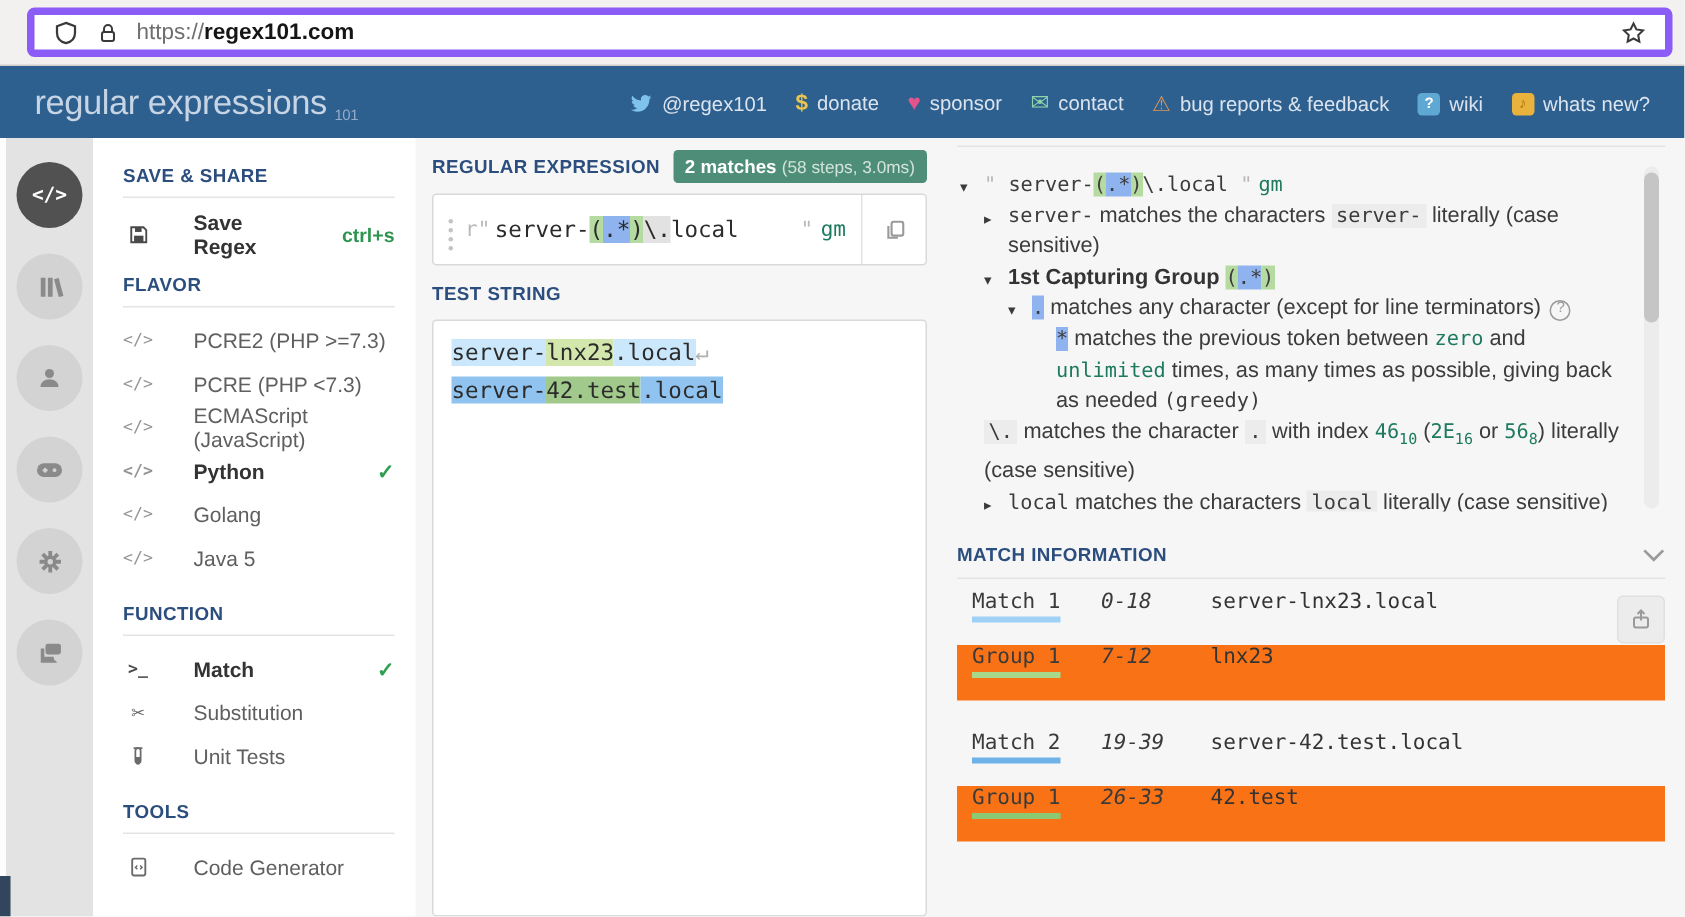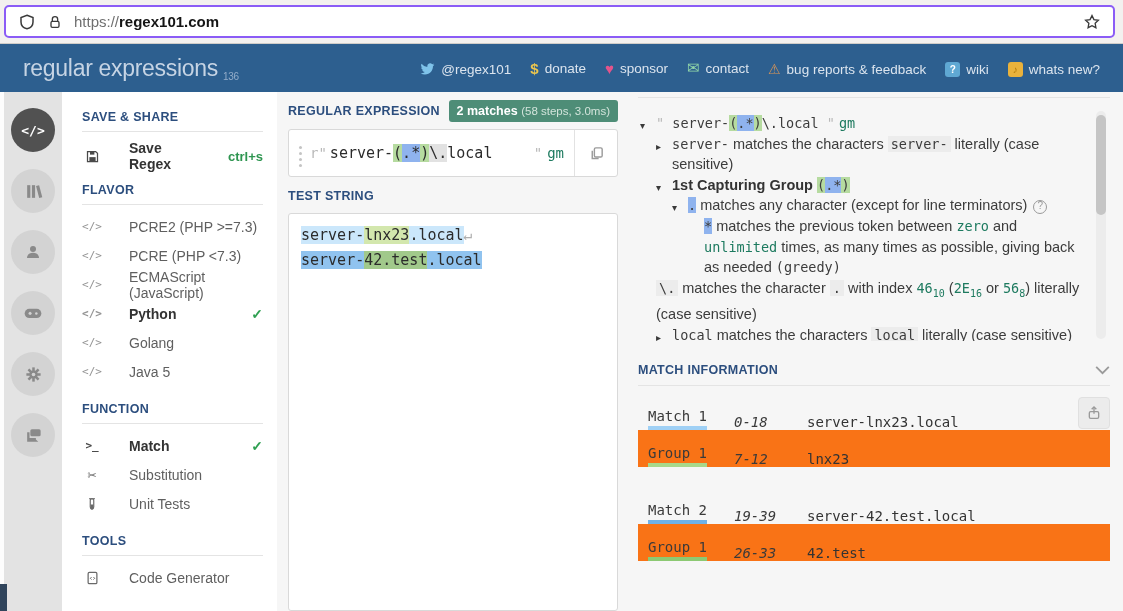--- a/index.html
+++ b/index.html
@@ -1,22 +1,22 @@
 <!DOCTYPE html>
 <html><head>
 <meta charset="utf-8">
 <style>
   * { box-sizing: border-box; margin: 0; padding: 0; }
   html,body { width:1123px; height:611px; overflow:hidden; }
   body { font-family:"Liberation Sans", sans-serif; background:#f6f6f6; position:relative; }
 
   
   .chrome { height:44px; background:#f3f1ef; border-bottom:1px solid #d0cdc9; position:relative; }
-  .urlbar { position:absolute; left:4px; right:8px; top:5px; height:33px; background:#fff;
-            border:2px solid #8b5cf6; border-radius:5px; display:flex; align-items:center;
+  .urlbar { position:absolute; left:18px; right:8px; top:5px; height:33px; background:#fff;
+            border:5px solid #8b5cf6; border-radius:5px; display:flex; align-items:center;
             padding:0 12px; gap:11px; }
   .url-text { font-size:15px; color:#6f6f6f; }
   .url-text b { color:#151515; }
   .star { margin-left:auto; }
 
   
   .appheader { height:48px; background:#2d5f8f; display:flex; align-items:center; padding:0 23px; }
   .logo { color:#c6d4e4; font-size:23px; font-weight:300; letter-spacing:-0.3px; white-space:nowrap; }
   .logo .l2 { margin-left:6px; }
   .logo .sub { font-size:10px; color:#93acc9; margin-left:5px; position:relative; top:4px; }
@@ -100,21 +100,21 @@
   sub.green { font-size:10px; font-family:"DejaVu Sans Mono",monospace; color:#1d7a5f; }
   .help-circle { display:inline-flex; width:14px; height:14px; border:1px solid #9a9a9a; border-radius:50%;
                  font-size:10px; color:#9a9a9a; align-items:center; justify-content:center;
                  vertical-align:1px; margin-left:2px; }
   .exp-scroll-track { position:absolute; right:4px; top:14px; width:10px; height:228px;
                       background:#ececec; border-radius:5px; }
   .exp-scroll-thumb { position:absolute; left:0; top:4px; width:10px; height:100px;
                       background:#c5c5c5; border-radius:5px; }
 
   .mi-rows { margin-top:6px; font-family:"DejaVu Sans Mono",monospace; font-size:14px; color:#3a3a3a; position:relative; }
-  .mi-row { display:flex; align-items:flex-end; height:37px; }
+  .mi-row { display:flex; align-items:flex-start; height:37px; }
   .mi-row.shaded { background:#f97316; }
   .mi-label { width:86px; margin-left:10px; display:flex; align-items:center; }
   .mi-label span { display:inline-block; border-bottom:4px solid transparent; padding-bottom:2px; }
   .ul-m1 span { border-color:#9fd0f5; } .ul-g1 span { border-color:#a8d88a; }
   .ul-m2 span { border-color:#6fb2e8; } .ul-g2 span { border-color:#8cc973; }
   .mi-range { width:58px; display:flex; align-items:center;font-style:italic; }
   .mi-div { width:1px; background:#dcdcdc; margin-right:14px; }
   .mi-val { display:flex; align-items:center; color:#333; }
   .mi-spacer { height:20px; }
   .export-btn { position:absolute; right:0; top:4px; width:32px; height:32px; background:#ececec;
@@ -142,21 +142,21 @@
     <span class="url-text"><span>https://</span><b>regex101.com</b></span>
     <span class="ic star">
       <svg width="18" height="18" viewBox="0 0 24 24" fill="none" stroke="#3a3a3a" stroke-width="1.8">
           <path d="M12 3.5l2.6 5.3 5.9.9-4.3 4.1 1 5.8-5.2-2.7-5.2 2.7 1-5.8L3.5 9.7l5.9-.9z"></path>
         </svg>
     </span>
   </div>
 </div>
 
 <div class="appheader">
-  <div class="logo"><span>regular</span><span class="l2">expressions</span><span class="sub">136</span></div>
+  <div class="logo"><span>regular</span><span class="l2">expressions</span><span class="sub">101</span></div>
   <div class="nav" id="nav">
       <span class="nav-item">
         <span class="ic ">
           <svg width="15" height="13" viewBox="0 0 24 20" fill="#7fc3ea">
             <path d="M23 2.2c-.8.4-1.7.7-2.6.8A4.5 4.5 0 0 0 22.4.5a9 9 0 0 1-2.9 1.1A4.5 4.5 0 0 0 11.7 5c0 .4 0 .7.1 1A12.8 12.8 0 0 1 2.5.9a4.5 4.5 0 0 0 1.4 6 4.4 4.4 0 0 1-2-.6v.1c0 2.2 1.5 4 3.6 4.4a4.6 4.6 0 0 1-2 .1 4.5 4.5 0 0 0 4.2 3.1A9 9 0 0 1 1 15.9 12.7 12.7 0 0 0 7.9 18c8.3 0 12.8-6.9 12.8-12.8v-.6A9 9 0 0 0 23 2.2z"></path>
           </svg>
         </span>
         <span>@regex101</span>
       </span>
       <span class="nav-item">

